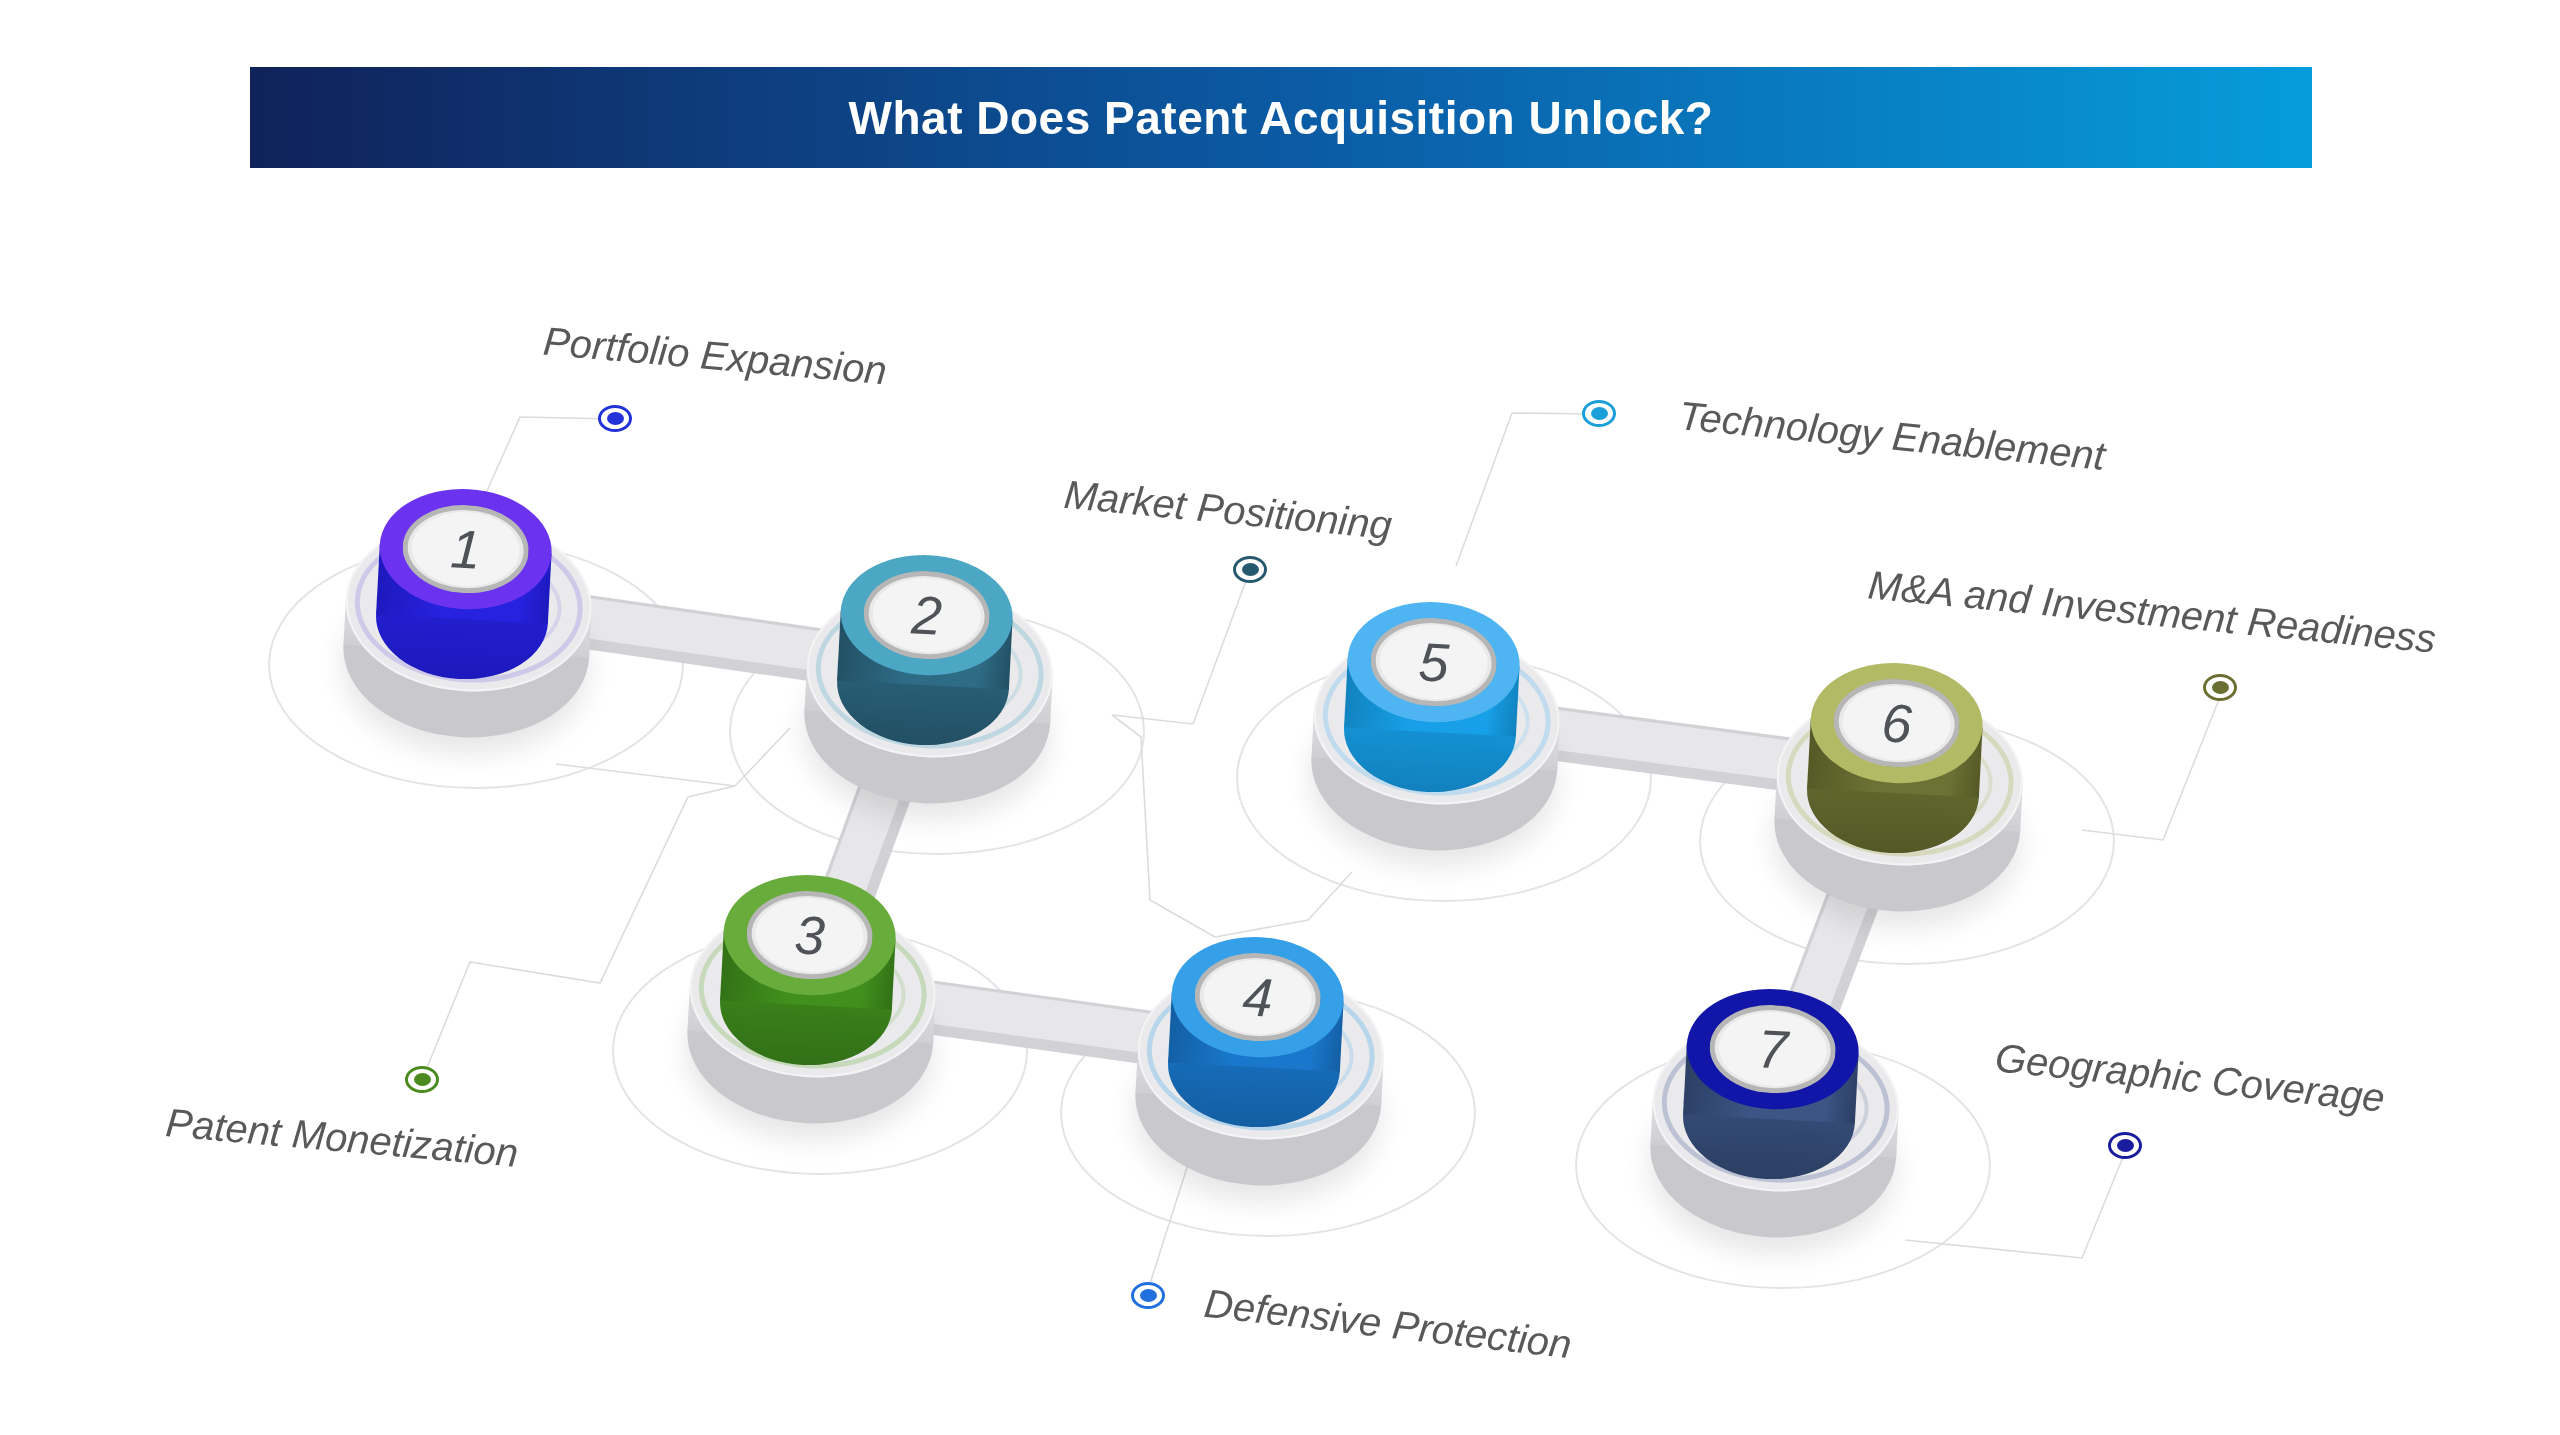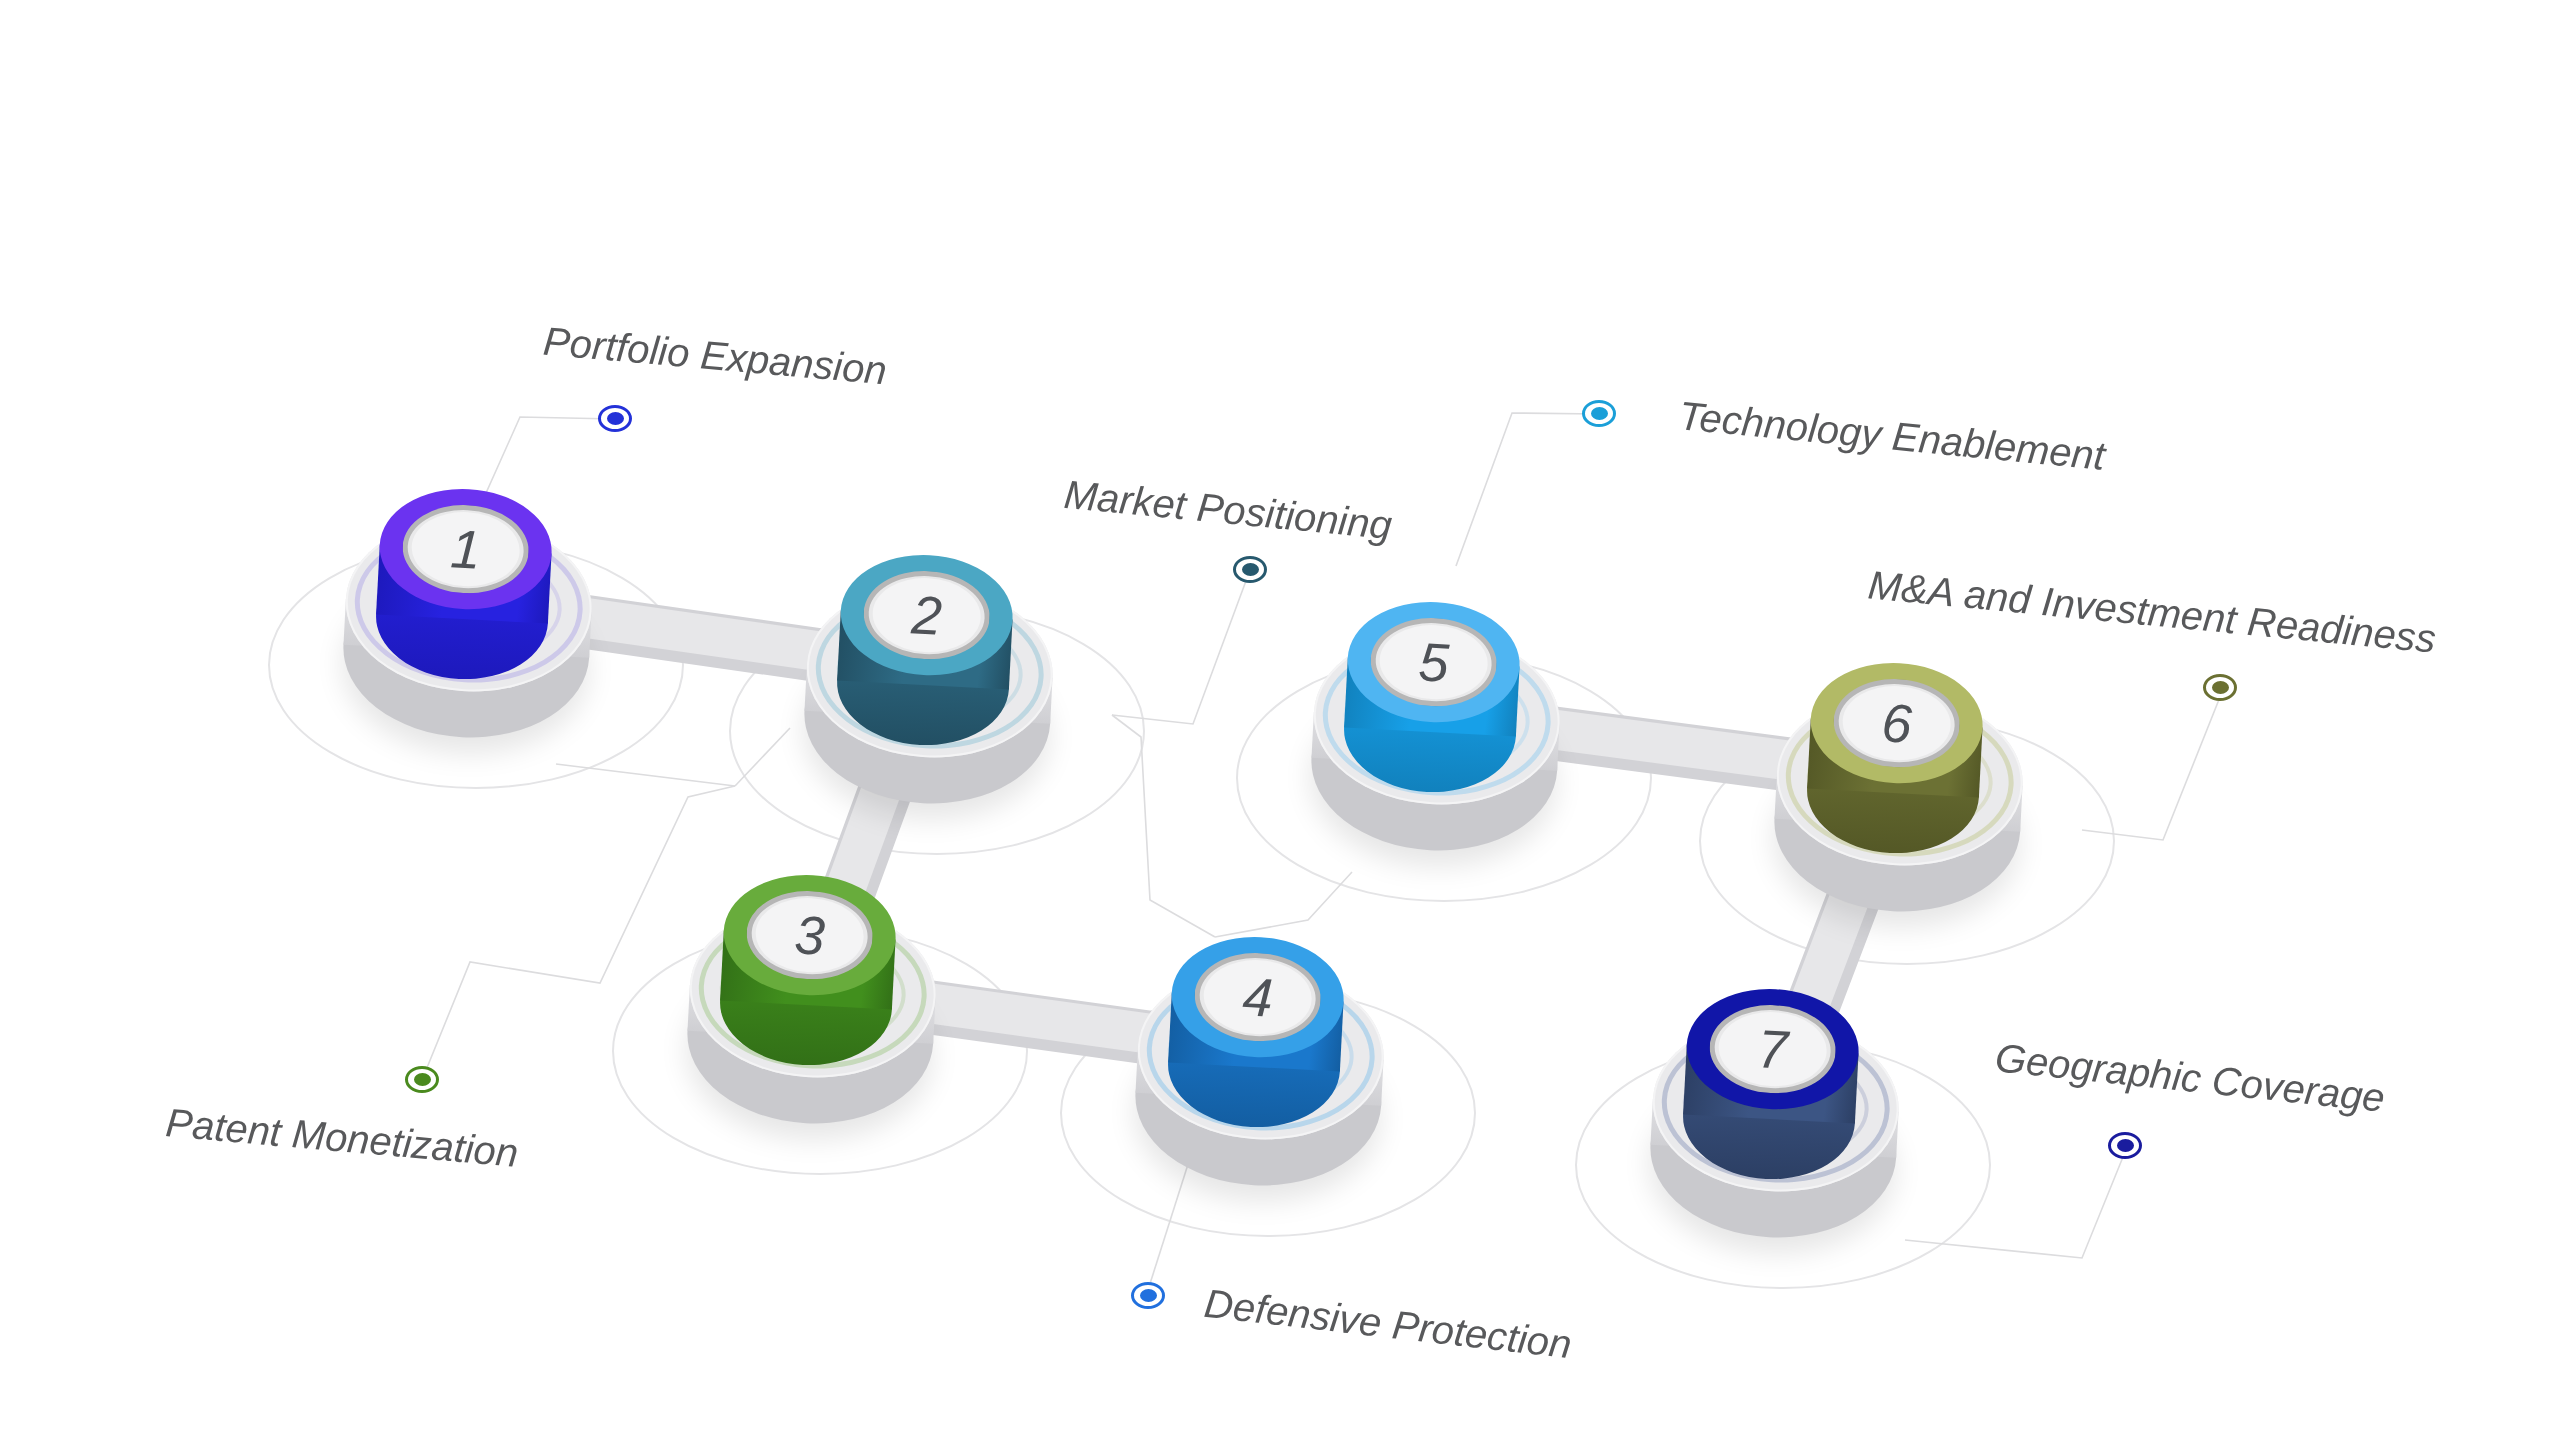--- a/index.html
+++ b/index.html
@@ -70,20 +70,23 @@
   .n4{left:1114px;top:917px;}
   .n5{left:1290px;top:582px;}
   .n6{left:1753px;top:643px;}
   .n7{left:1629px;top:969px;}
 </style>
 </head>
 <body>
 
 <div id="canvas">
 
+  <div class="banner" style="--g1: #10225a; --g2: #0b5ca6; --g3: #069cdb; --tc: #ffffff;">
+    <h1>What Does Patent Acquisition Unlock?</h1>
+  </div>
 
   <svg id="shapes" width="2560" height="1435" viewBox="0 0 2560 1435">
     <g fill="#ffffff" stroke="#e4e4e6" stroke-width="2">
       <ellipse cx="476" cy="665" rx="207" ry="123"></ellipse>
       <ellipse cx="937" cy="731" rx="207" ry="123"></ellipse>
       <ellipse cx="1444" cy="778" rx="207" ry="123"></ellipse>
       <ellipse cx="1907" cy="841" rx="207" ry="123"></ellipse>
       <ellipse cx="820" cy="1051" rx="207" ry="123"></ellipse>
       <ellipse cx="1268" cy="1113" rx="207" ry="123"></ellipse>
       <ellipse cx="1783" cy="1165" rx="207" ry="123"></ellipse>

